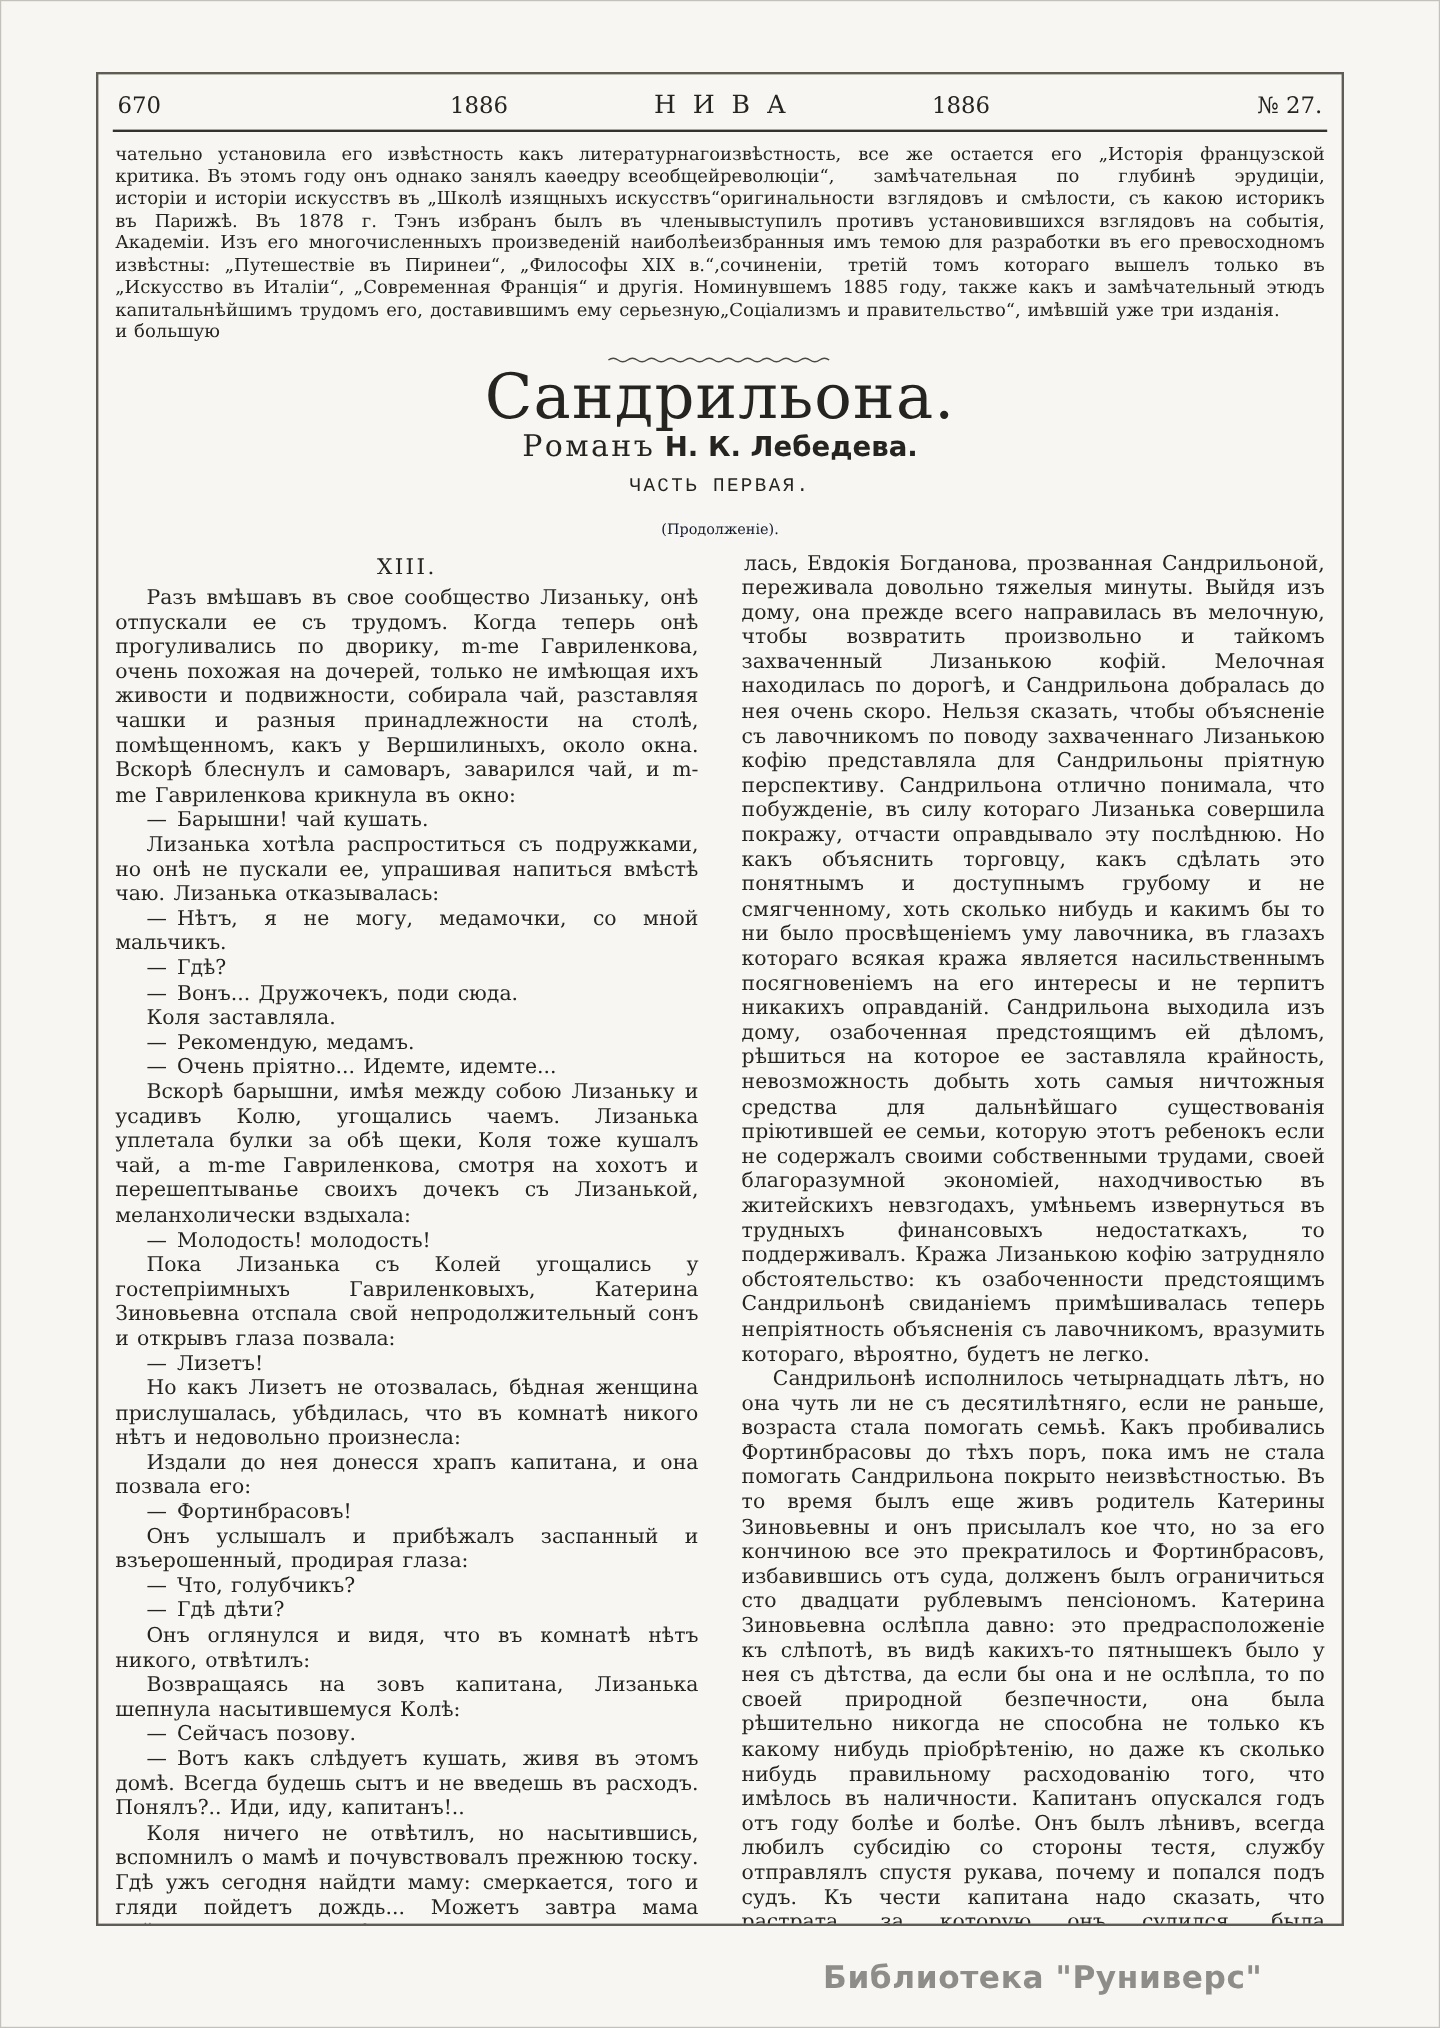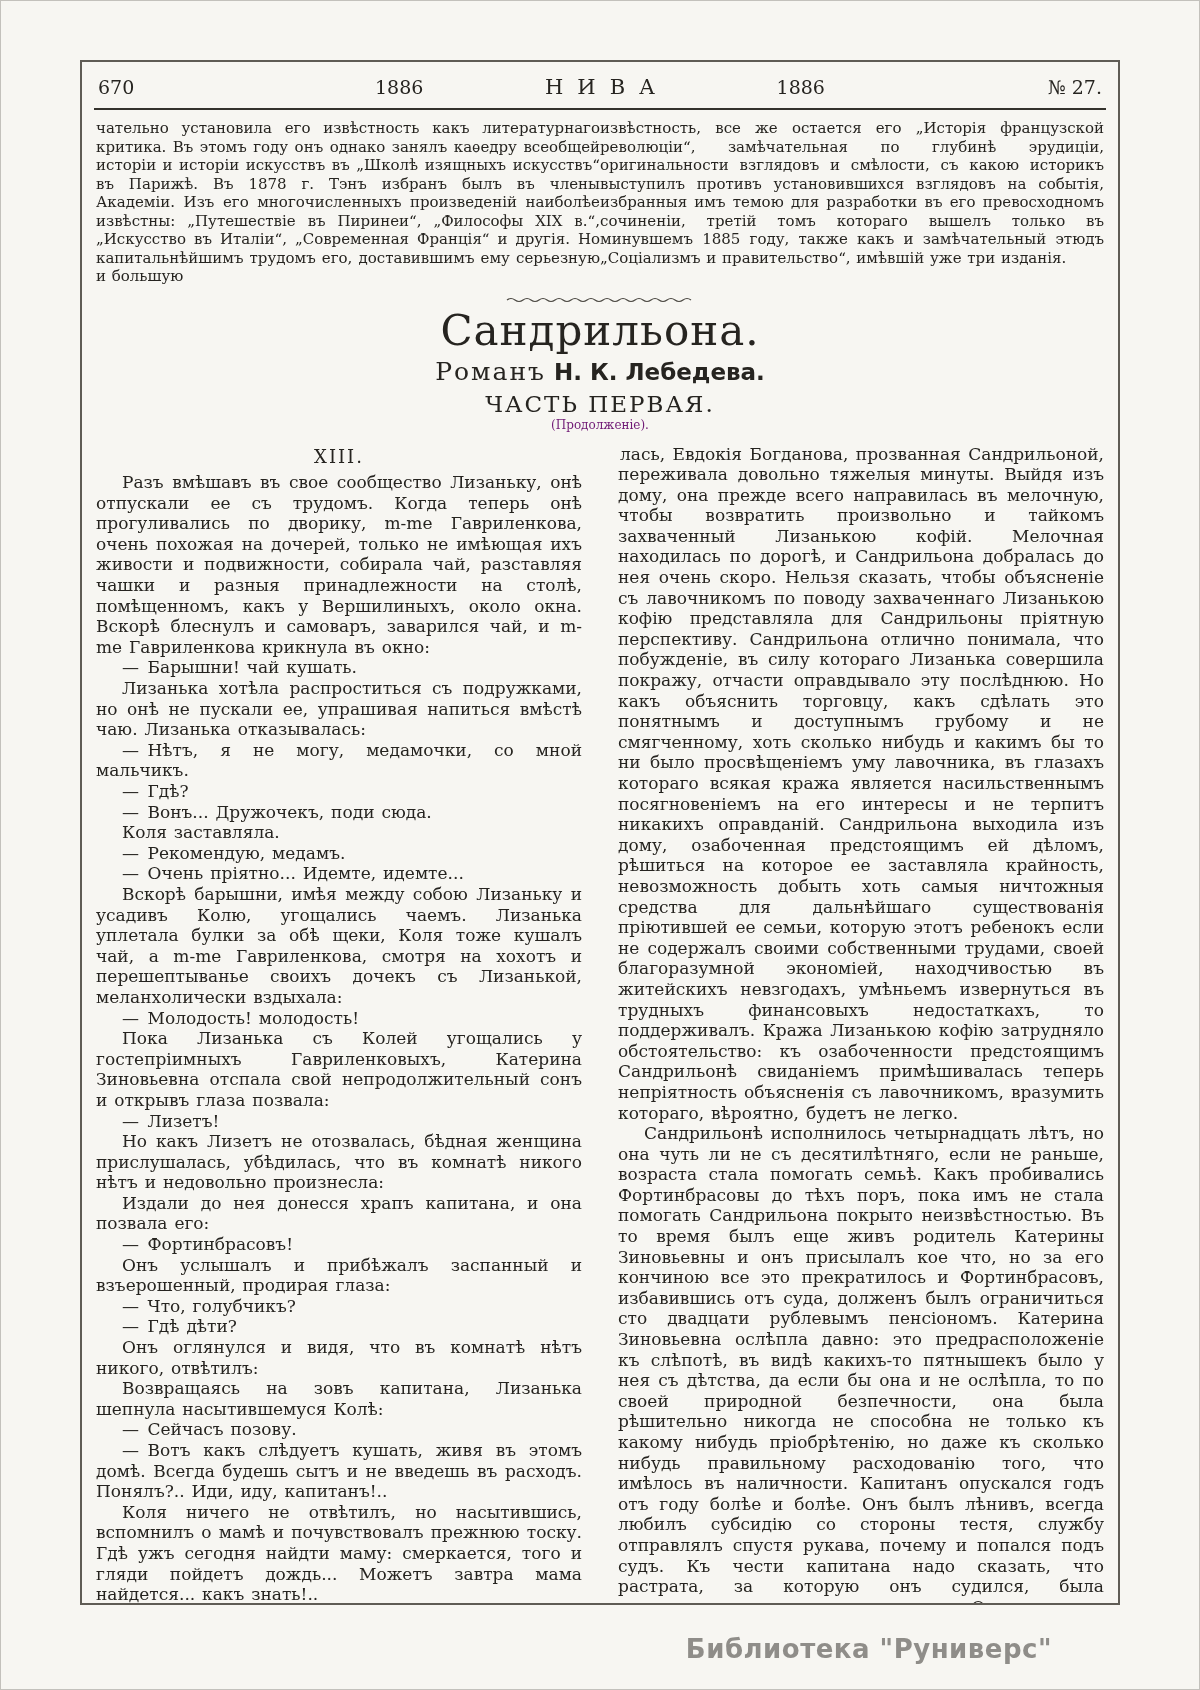--- a/index.html
+++ b/index.html
@@ -46,35 +46,35 @@
     padding: 9px 2px 0 2px;
     font-size: 15px;
     line-height: 18.5px;
     text-align: justify;
   }
   .intro-col { flex: 1; word-spacing: 1px; }
 
   .title-block { text-align: center; margin: 10px 0 4px 0; }
   .ornament-squiggle { display: block; margin: 0 auto 3px auto; }
   .story-title {
-    font-size: 42px;
+    font-size: 52px;
     font-weight: 400;
     line-height: 48px;
     margin: 0;
     letter-spacing: 1px;
   }
   .byline { font-size: 25px; line-height: 29px; margin-top: 2px; }
   .byline-prefix { letter-spacing: 2px; }
   .byline-author {
     font-family: "DejaVu Sans", "Liberation Sans", sans-serif;
     font-weight: 700;
     font-size: 23px;
   }
-  .part-title { font-size: 23px; line-height: 24px; margin-top: 5px; letter-spacing: 2px; }
-  .continuation-note { font-size: 12px; line-height: 15px; margin-top: 2px; color: #701a75; }
+  .part-title { font-size: 16px; line-height: 24px; margin-top: 5px; letter-spacing: 2px; font-family: Liberation Mono, monospace; }
+  .continuation-note { font-size: 12px; line-height: 15px; margin-top: 17px; color: #0f172a; }
 
   .columns {
     display: flex;
     gap: 36px;
     padding: 7px 2px 0 2px;
     font-size: 17px;
     line-height: 20.6px;
     text-align: justify;
     height: 1196px;
     overflow: hidden;

